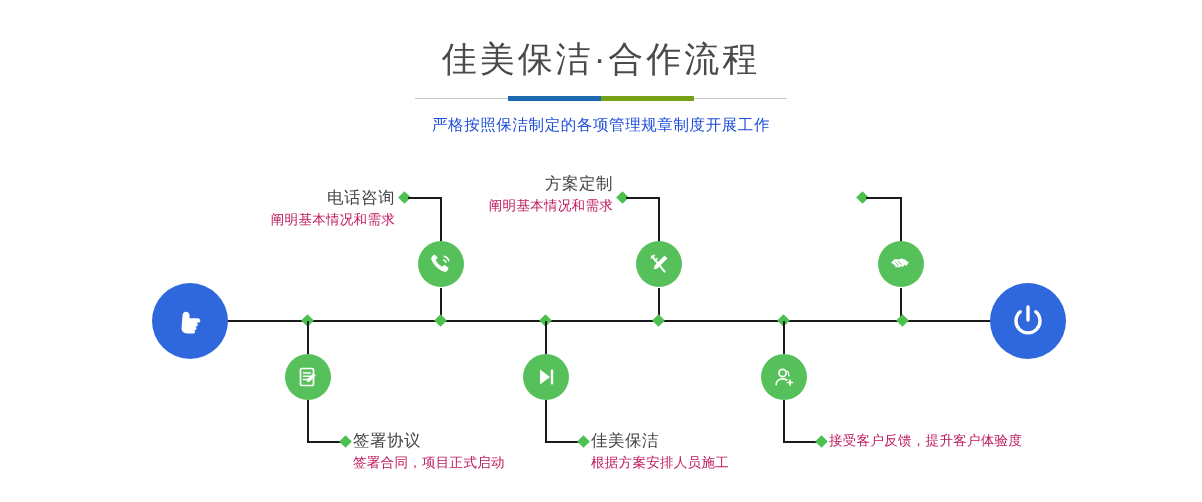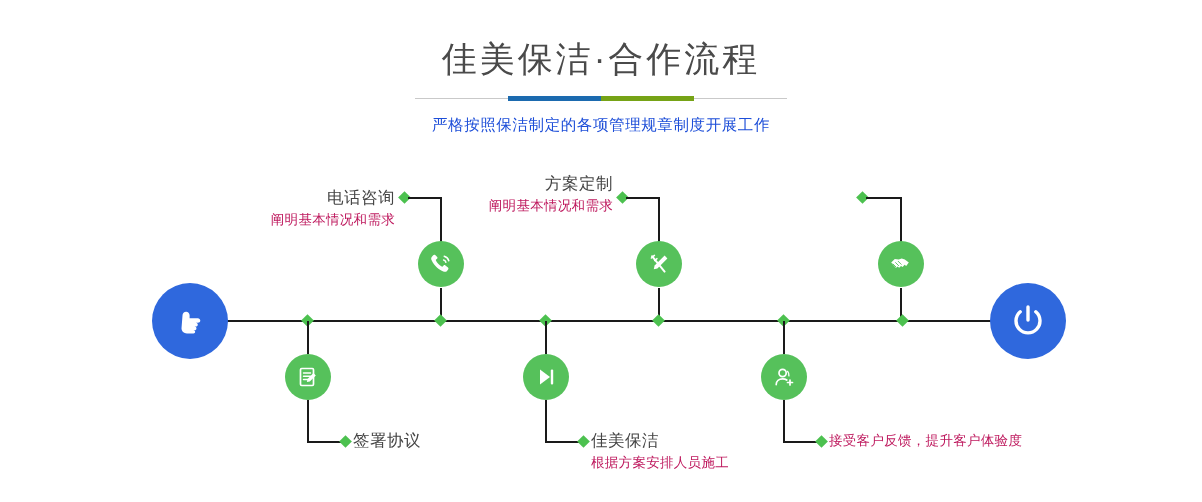--- a/index.html
+++ b/index.html
@@ -216,20 +216,21 @@
         <rect x="5.5" y="4.5" width="13" height="17" rx="1.2" fill="none" stroke="#ffffff" stroke-width="1.7"></rect>
         <line x1="8.5" y1="9" x2="15.5" y2="9" stroke="#ffffff" stroke-width="1.5" stroke-linecap="round"></line>
         <line x1="8.5" y1="12.2" x2="15.5" y2="12.2" stroke="#ffffff" stroke-width="1.5" stroke-linecap="round"></line>
         <line x1="8.5" y1="15.4" x2="13" y2="15.4" stroke="#ffffff" stroke-width="1.5" stroke-linecap="round"></line>
         <path fill="#ffffff" d="M18.4 9.0l2.4 2.4-6.0 6.0-2.9 0.55 0.55-2.9z"></path>
       </svg>
     </span>
   </div>
   <div class="label below" style="left:353px; top:429px; width:230px;">
     <div class="ttl">签署协议</div>
+    <div class="sub">签署合同，项目正式启动</div>
   </div>
 
   <div class="diamond" style="left:541px; top:316px;"></div>
   <div class="label above" style="left:405px; top:172px; width:208px;">
     <div class="ttl">方案定制</div>
     <div class="sub">阐明基本情况和需求</div>
   </div>
   <div class="diamond" style="left:618px; top:193px;"></div>
   <div class="hline" style="left:626px; top:197px; width:33px;"></div>
   <div class="vline" style="left:658px; top:197px; height:46px;"></div>

